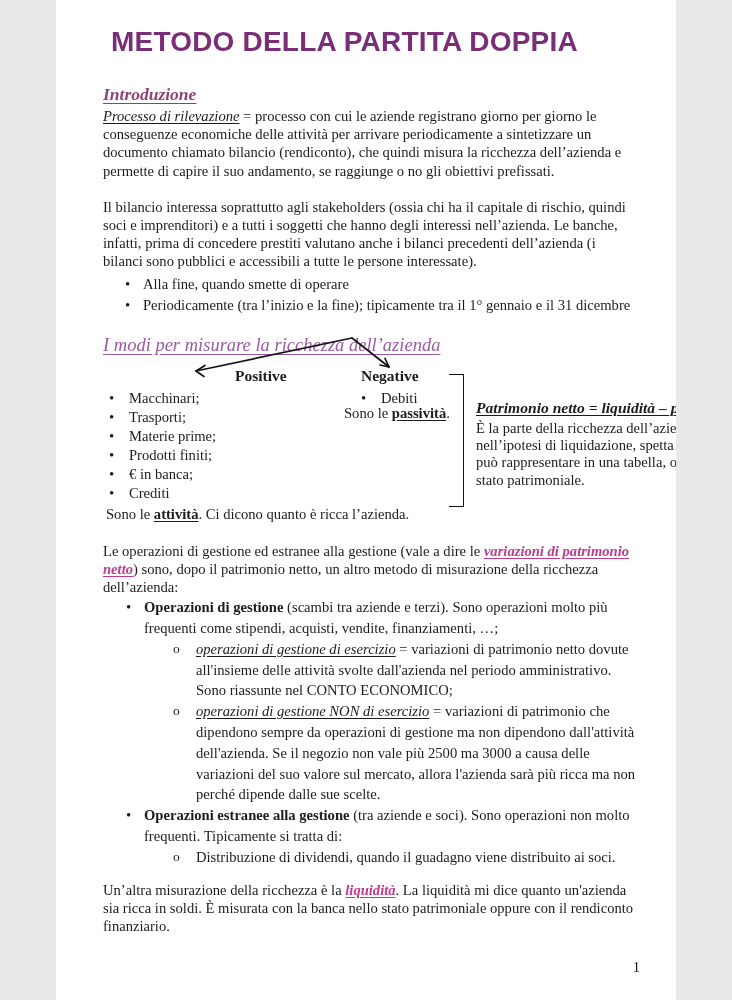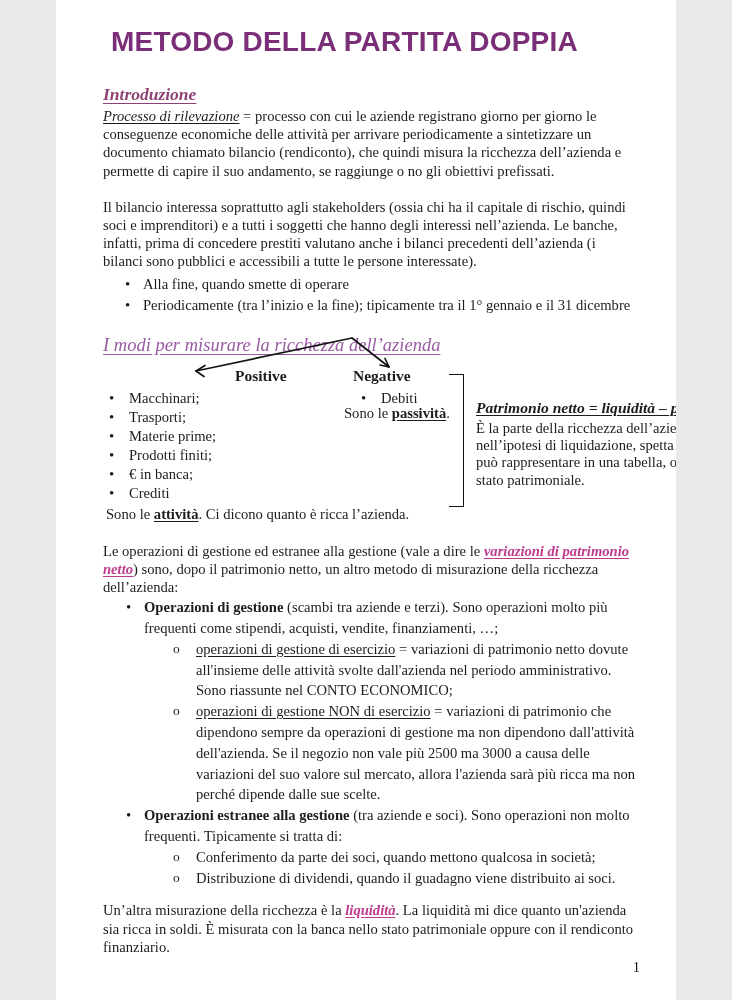--- a/index.html
+++ b/index.html
@@ -26,34 +26,34 @@
   .h-modi{
     font-weight:400; font-style:italic; text-decoration:underline; text-underline-offset:3px;
     color:var(--heading2); font-size:18.5px; line-height:21px; margin-top:20px;
   }
   p.body{margin-top:18px;}
   p.tight{margin-top:3px;}
   .lead-biu{font-weight:400; font-style:italic; text-decoration:underline; text-underline-offset:2px;}
   .accent{color:var(--accent); font-weight:700; font-style:italic; text-decoration:underline; text-underline-offset:2px;}
   .u{text-decoration:underline; text-underline-offset:2px;}
   .bu{font-weight:700; text-decoration:underline; text-underline-offset:2px;}
-  .iu{text-decoration:underline; text-underline-offset:2px;}
+  .iu{font-style:italic; text-decoration:underline; text-underline-offset:2px;}
   .b{font-weight:700;}
   .h-quando{font-style:italic; text-decoration:underline; text-underline-offset:2px; font-size:14.8px; margin-top:17px; font-weight:400;}
 
   ul.when{list-style:none; margin-top:3px; padding-left:40px; line-height:20px;}
   ul.when li{position:relative; margin-top:1px;}
   ul.when li::before{content:"\2022"; position:absolute; left:-18px; font-size:15px;}
 
   
   .diagram{position:relative; height:163px; margin-top:8px;}
   .arrows{position:absolute; left:60px; top:-33px; width:240px; height:50px;}
   .col-header{position:absolute; font-weight:700; font-size:15.5px;}
   .pos-header{left:132px; top:3px;}
-  .neg-header{left:250px; top:3px;}
+  .neg-header{left:258px; top:3px;}
   ul.diag{list-style:none; line-height:19px;}
   ul.diag li{position:relative;}
   ul.diag li::before{content:"\2022"; position:absolute; left:-20px; font-size:15px;}
   .pos-list{position:absolute; left:0; top:25px; padding-left:26px;}
   .neg-list{position:absolute; left:258px; top:25px; padding-left:20px;}
   .pos-footer{position:absolute; left:3px; top:141px; white-space:nowrap;}
   .neg-footer{position:absolute; left:241px; top:40px; white-space:nowrap;}
   .bracket{position:absolute; left:346px; top:10px; width:15px; height:133px;
     border-top:1.8px solid #111; border-right:1.8px solid #111; border-bottom:1.8px solid #111;}
   .netto{position:absolute; left:373px; top:34px; width:278px; line-height:17.3px;}
@@ -135,21 +135,20 @@
       <li>
         <span class="b">Operazioni di gestione</span><span> (scambi tra aziende e terzi). Sono operazioni molto più frequenti come stipendi, acquisti, vendite, finanziamenti, …;</span>
         <ul class="ops-sub">
           <li><span class="iu">operazioni di gestione di esercizio</span><span> = variazioni di patrimonio netto dovute all'insieme delle attività svolte dall'azienda nel periodo amministrativo. Sono riassunte nel CONTO ECONOMICO;</span></li>
           <li><span class="iu">operazioni di gestione NON di esercizio</span><span> = variazioni di patrimonio che dipendono sempre da operazioni di gestione ma non dipendono dall'attività dell'azienda. Se il negozio non vale più 2500 ma 3000 a causa delle variazioni del suo valore sul mercato, allora l'azienda sarà più ricca ma non perché dipende dalle sue scelte.</span></li>
         </ul>
       </li>
       <li>
         <span class="b">Operazioni estranee alla gestione</span><span> (tra aziende e soci). Sono operazioni non molto frequenti. Tipicamente si tratta di:</span>
         <ul class="ops-sub">
-          <li>Conferimento da parte dei soci, quando mettono qualcosa in società;</li>
           <li>Distribuzione di dividendi, quando il guadagno viene distribuito ai soci.</li>
         </ul>
       </li>
     </ul>
 
     <p style="margin-top:13px;"><span>Un’altra misurazione della ricchezza è la </span><span class="accent">liquidità</span><span>. La liquidità mi dice quanto un'azienda sia ricca in soldi. È misurata con la banca nello stato patrimoniale oppure con il rendiconto finanziario.</span></p>
 
   </div>
 
   <div class="page-number">1</div>

